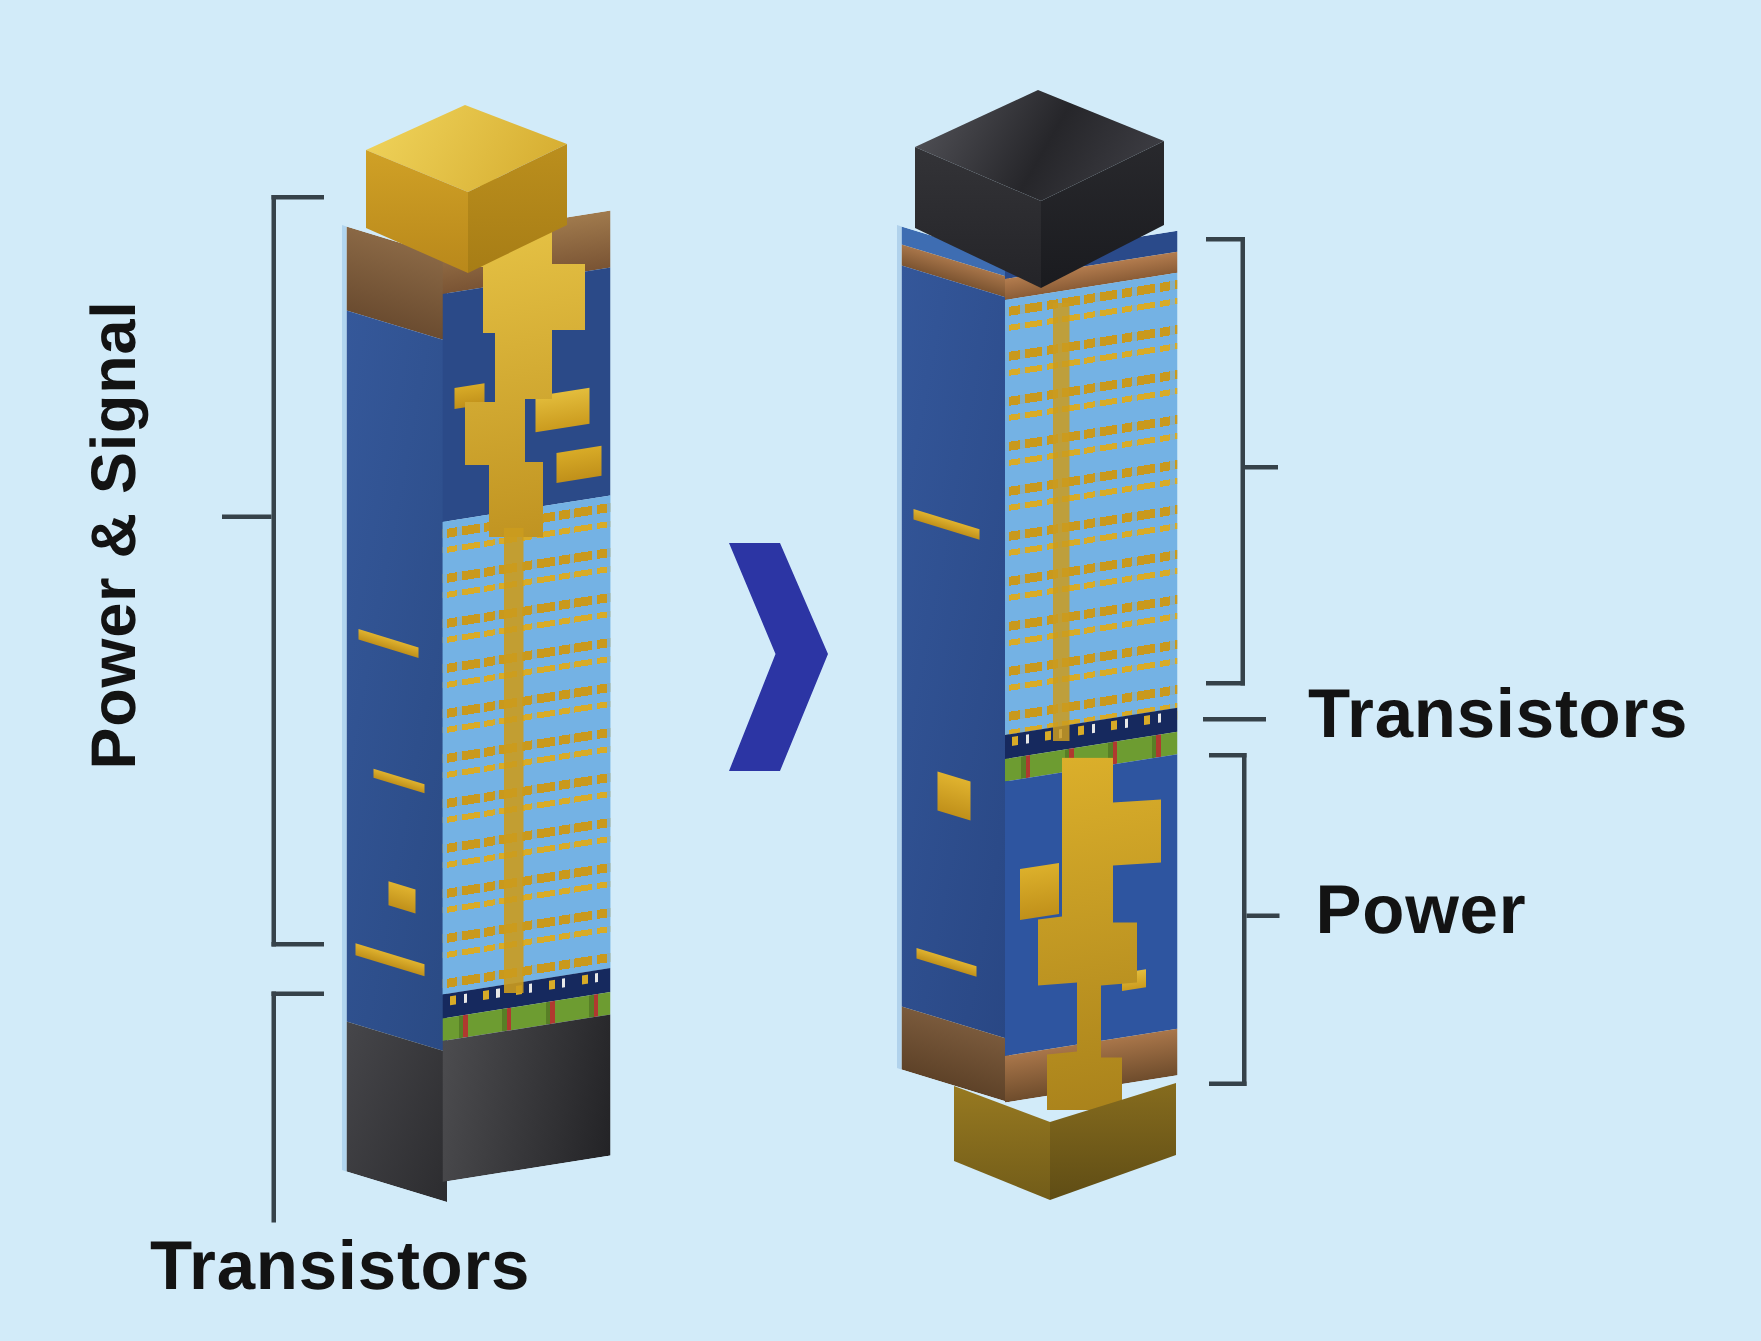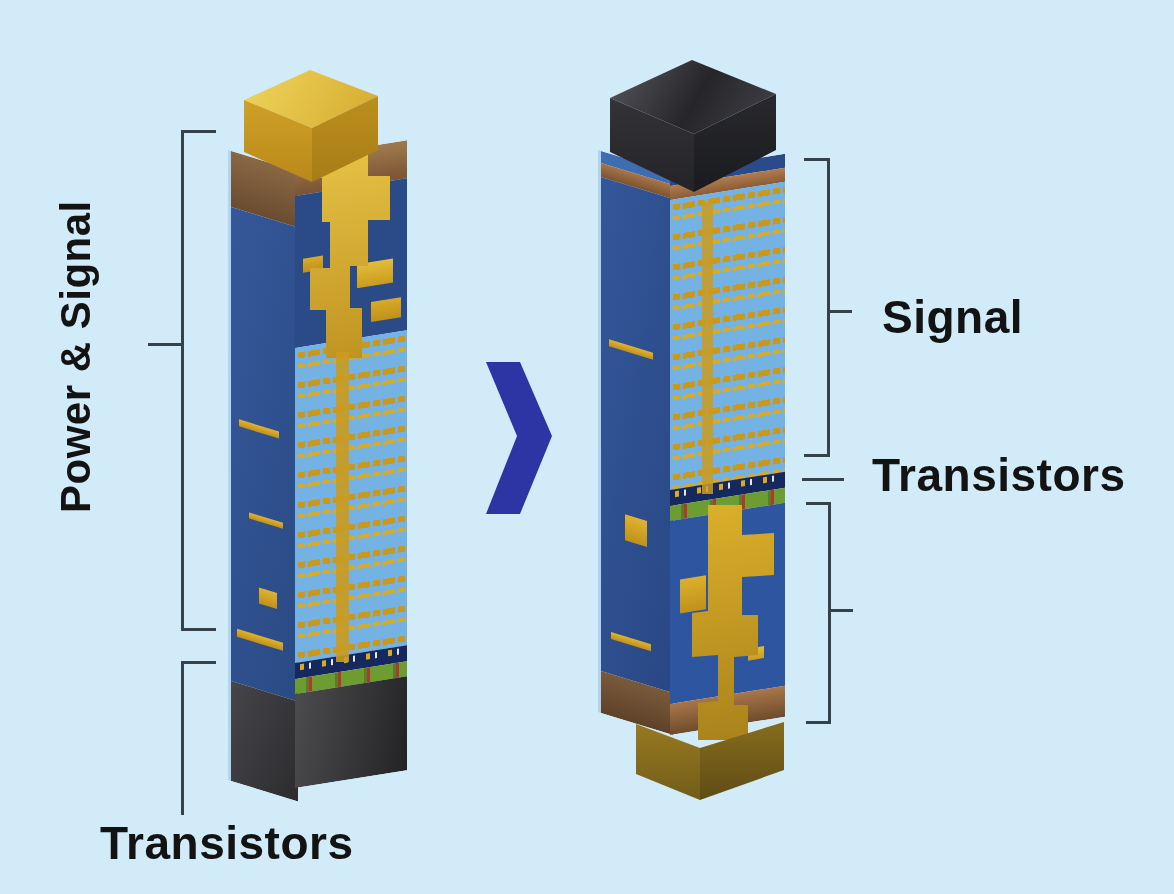--- a/index.html
+++ b/index.html
@@ -169,25 +169,25 @@
            clip-path:polygon(72px 34px,156px 8px,156px 56px,72px 86px);"></div>
     </div>
   </div>
 
   <div>
     <div class="bline" style="left:804px;top:158px;width:26px;height:3px;"></div>
     <div class="bline" style="left:827px;top:158px;width:3px;height:299px;"></div>
     <div class="bline" style="left:804px;top:454px;width:26px;height:3px;"></div>
     <div class="bline" style="left:830px;top:310px;width:22px;height:3px;"></div>
   </div>
-  <div class="lbl" style="left:882px;top:292px;">Signal</div>
 
   <div class="bline" style="left:802px;top:478px;width:42px;height:3px;"></div>
   <div class="lbl" style="left:872px;top:450px;">Transistors</div>
 
   <div>
     <div class="bline" style="left:806px;top:502px;width:25px;height:3px;"></div>
     <div class="bline" style="left:828px;top:502px;width:3px;height:222px;"></div>
     <div class="bline" style="left:806px;top:721px;width:25px;height:3px;"></div>
     <div class="bline" style="left:831px;top:609px;width:22px;height:3px;"></div>
   </div>
+  <div class="lbl" style="left:877px;top:581px;">Power</div>
 
 </div>
 
 </body></html>

